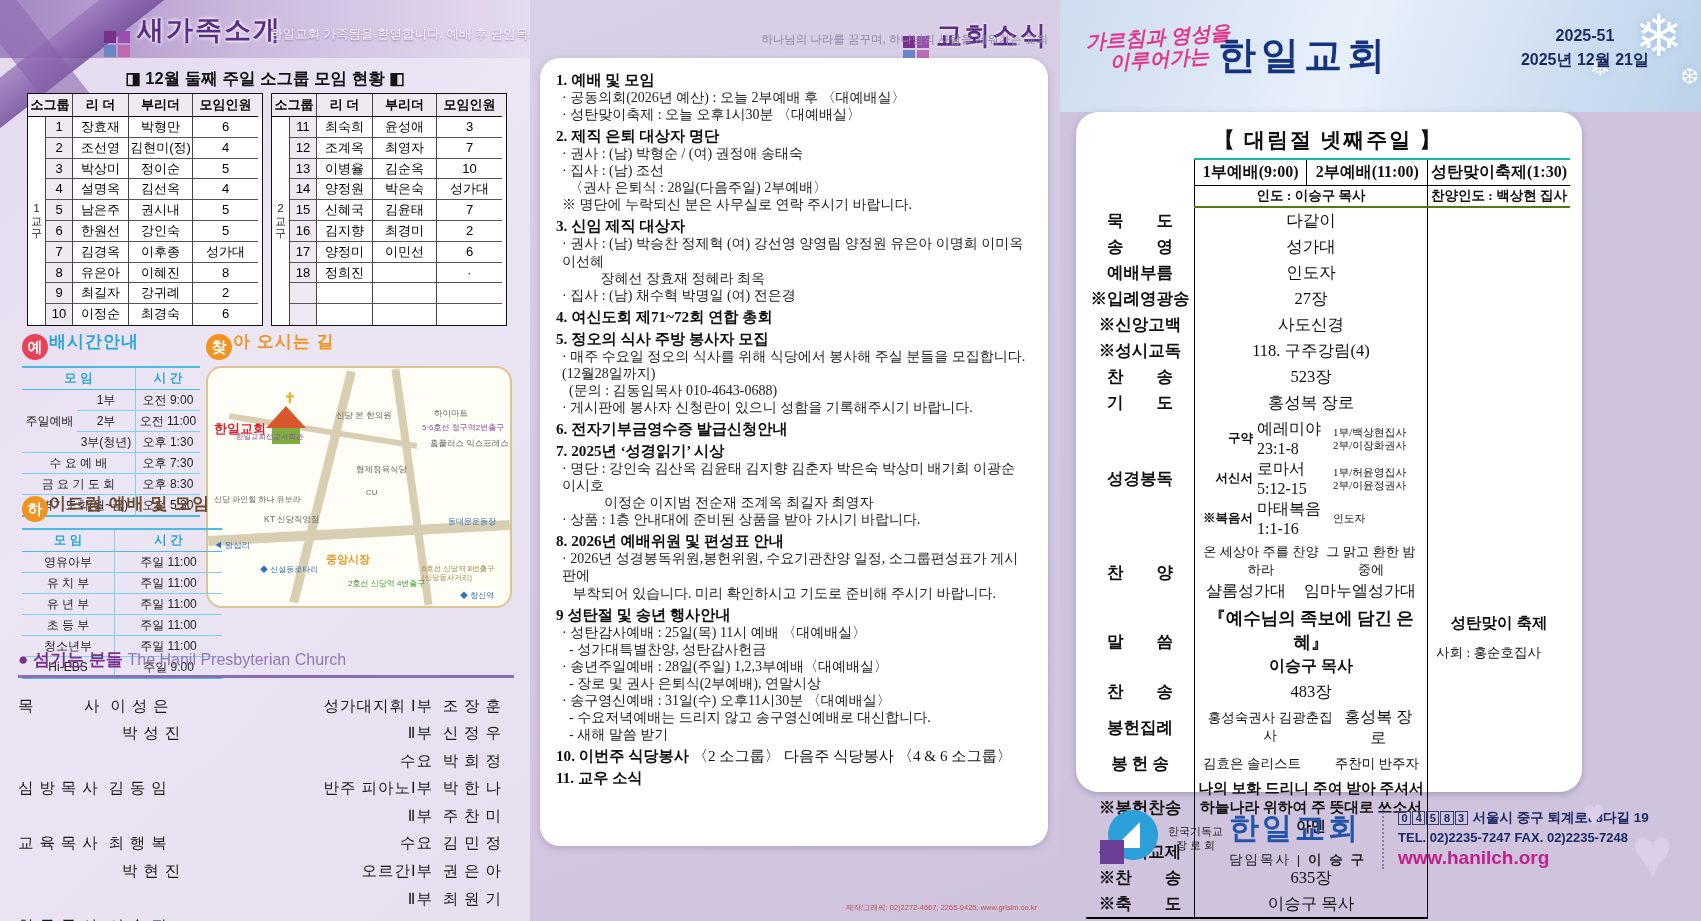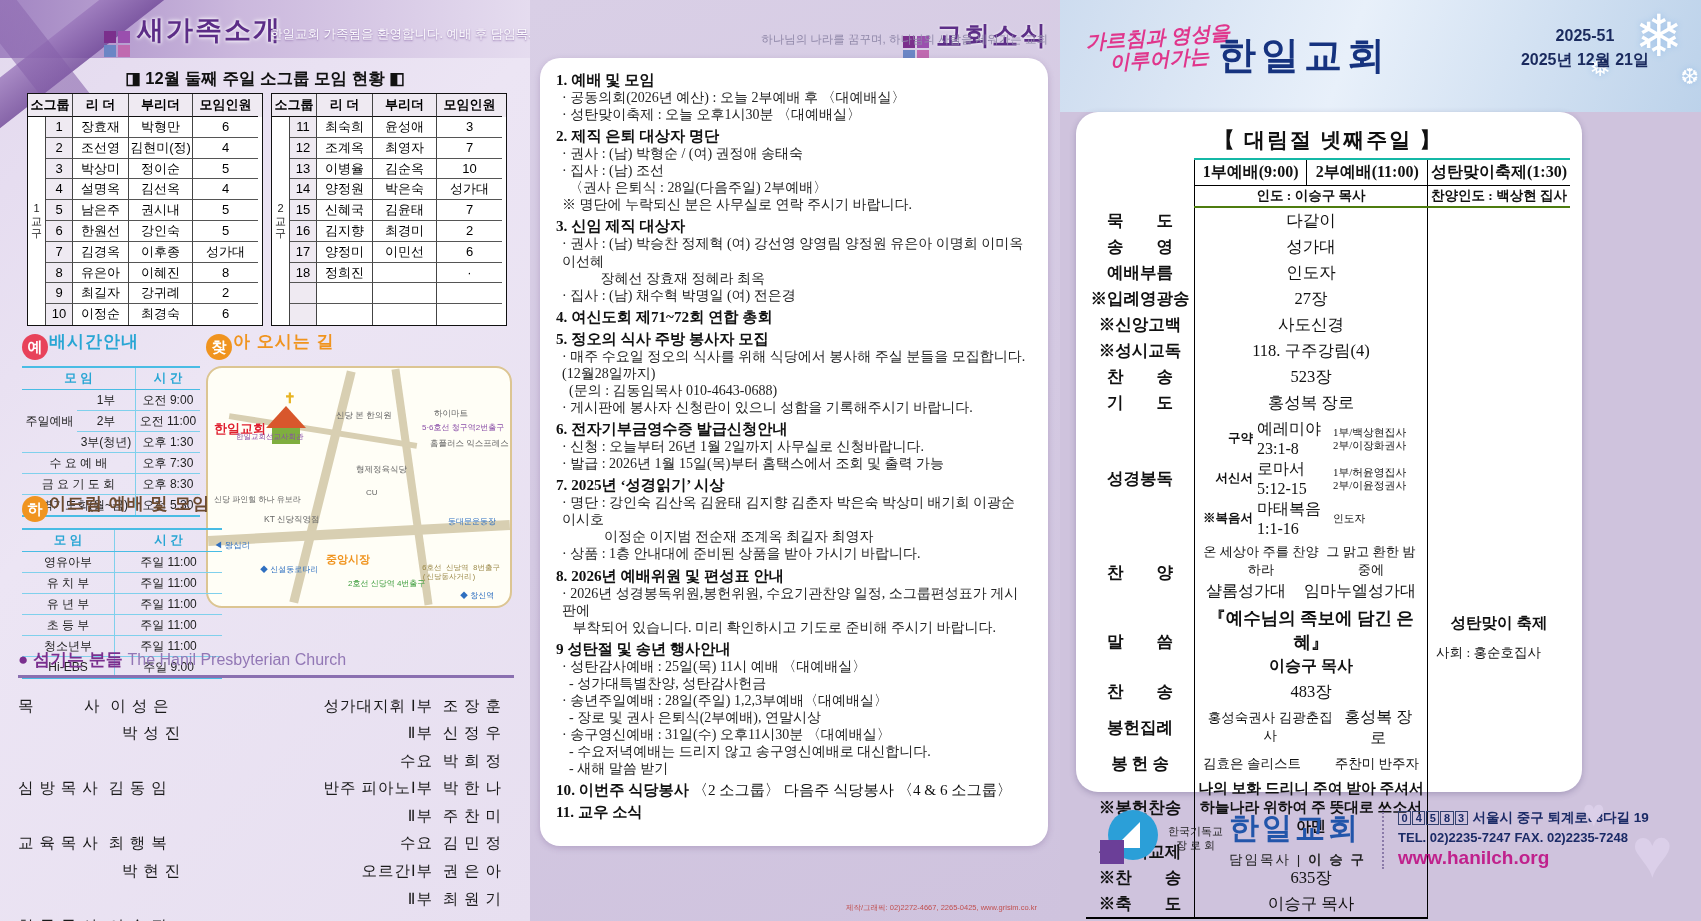--- a/index.html
+++ b/index.html
@@ -50,21 +50,21 @@
   .road{position:absolute;background:#d8cfb2;}
   .church-ico{position:absolute;left:58px;top:38px;width:0;height:0;border-left:20px solid transparent;border-right:20px solid transparent;border-bottom:22px solid #d8572c;}
   .church-body{position:absolute;left:64px;top:60px;width:28px;height:16px;background:#7fae3f;}
   .church-cross{position:absolute;left:76px;top:22px;color:#e8b422;font-size:14px;font-weight:bold;}
   .mlabel{position:absolute;font-size:8.5px;color:#666;white-space:nowrap;}
   .mlabel.red{color:#e02030;font-weight:bold;font-size:13px;}
   .mlabel.purple{color:#8b4fa8;}
   .mlabel.orange{color:#f0941f;font-weight:bold;font-size:11px;}
   .mlabel.green{color:#3f9e3f;}
   .mlabel.blue{color:#2f6fc0;}
-  .mlabel.olive{color:#9c8a4a;font-family:Liberation Mono, monospace;}
+  .mlabel.olive{color:#9c8a4a;}
   .hid-block{position:absolute;left:22px;top:492px;width:200px;}
   .hid-block .sec-title{color:#6b4a2f;}
   .sv-block{position:absolute;left:18px;top:648px;width:496px;}
   .sv-title{font-size:17px;font-weight:bold;color:#7a2f8e;}
   .sv-title .en{font-weight:normal;color:#9277b5;font-size:16px;}
   .sv-rule{height:2.5px;background:#8a6fb0;margin-top:4px;}
   .sv-cols{display:flex;margin-top:14px;}
   .sv-col{white-space:pre-wrap;font-family:"Liberation Serif",serif;font-size:15.5px;line-height:1.78;color:#1a1a1a;letter-spacing:1px;}
   .sv-col.c1{width:248px;}
   .sv-col.c2{width:236px;text-align:right;padding-right:6px;}
@@ -495,22 +495,20 @@
 
         <div class="news-item">
           <div class="news-head"><span>5.</span> <span>정오의 식사 주방 봉사자 모집</span><span class="rest"></span></div>
           <div class="news-lines">· 매주 수요일 정오의 식사를 위해 식당에서 봉사해 주실 분들을 모집합니다.(12월28일까지)
   (문의 : 김동임목사 010-4643-0688)
 · 게시판에 봉사자 신청란이 있으니 성함을 기록해주시기 바랍니다.</div>
         </div>
 
         <div class="news-item">
           <div class="news-head"><span>6.</span> <span>전자기부금영수증 발급신청안내</span><span class="rest"></span></div>
-          <div class="news-lines">· 신청 : 오늘부터 26년 1월 2일까지 사무실로 신청바랍니다.
-· 발급 : 2026년 1월 15일(목)부터 홈택스에서 조회 및 출력 가능</div>
         </div>
 
         <div class="news-item">
           <div class="news-head"><span>7.</span> <span>2025년 ‘성경읽기’ 시상</span><span class="rest"></span></div>
           <div class="news-lines">· 명단 : 강인숙 김산옥 김윤태 김지향 김춘자 박은숙 박상미 배기희 이광순 이시호
             이정순 이지범 전순재 조계옥 최길자 최영자
 · 상품 : 1층 안내대에 준비된 상품을 받아 가시기 바랍니다.</div>
         </div>
 
         <div class="news-item">

